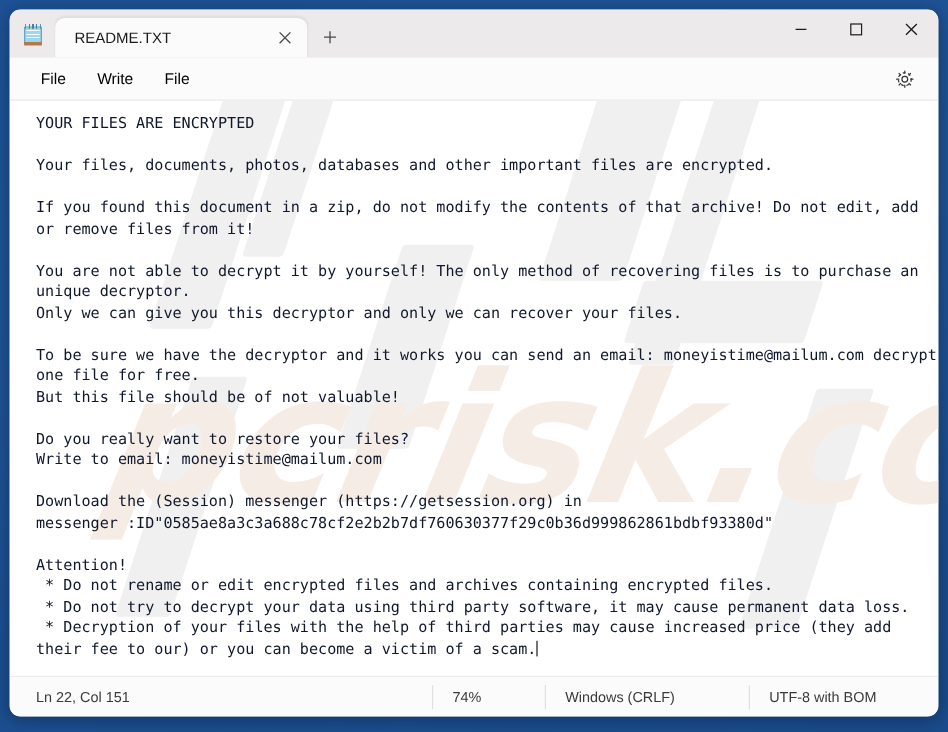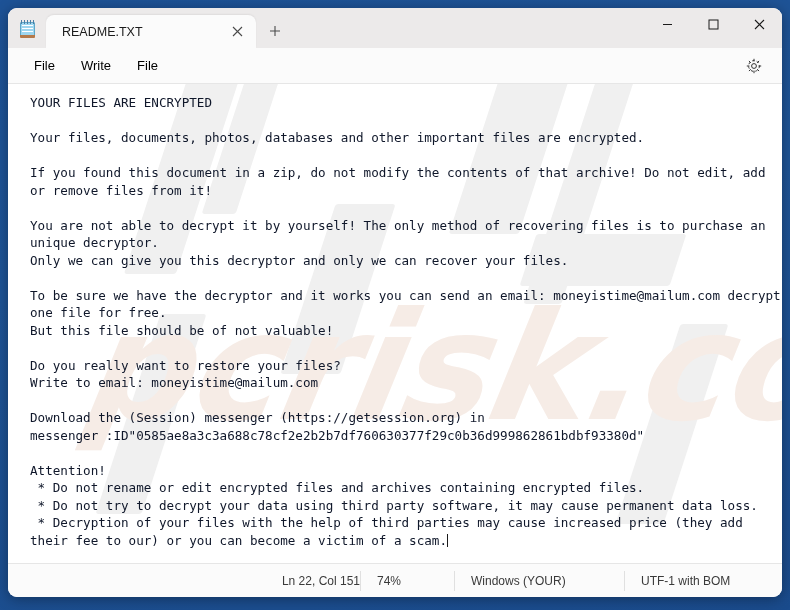--- a/index.html
+++ b/index.html
@@ -171,21 +171,20 @@
   }
 
   
   #statusbar {
     height: 34px;
     background: #fbfbfb;
     border-top: 1px solid #e6e6e6;
     display: flex; align-items: center;
     font-size: 12px; color: #3a3a3a;
     flex: 0 0 auto;
-    text-align: right;
   }
   #status-pos { padding-left: 22px; flex: 1 1 auto; }
   .status-cell {
     padding: 0 16px;
     border-left: 1px solid #e0e0e0;
     height: 20px;
     display: flex; align-items: center;
     white-space: nowrap;
   }
   #status-zoom   { width: 94px; }
@@ -273,18 +272,18 @@
         <div class="slash" style="left:640px; top:240px;  width:48px; height:200px;"></div>
         <div class="wm-text" style="left:86px; top:196px; font-size:150px; color:#f6ece6; transform:skewX(-12deg); white-space:nowrap;">pcrisk.com</div>
       </div>
 
       <div id="editor"><div class="line">YOUR FILES ARE ENCRYPTED</div><div class="line"></div><div class="line">Your files, documents, photos, databases and other important files are encrypted.</div><div class="line"></div><div class="line">If you found this document in a zip, do not modify the contents of that archive! Do not edit, add or remove files from it!</div><div class="line"></div><div class="line">You are not able to decrypt it by yourself! The only method of recovering files is to purchase an unique decryptor.</div><div class="line">Only we can give you this decryptor and only we can recover your files.</div><div class="line"></div><div class="line">To be sure we have the decryptor and it works you can send an email: moneyistime@mailum.com decrypt one file for free.</div><div class="line">But this file should be of not valuable!</div><div class="line"></div><div class="line">Do you really want to restore your files?</div><div class="line">Write to email: moneyistime@mailum.com</div><div class="line"></div><div class="line">Download the (Session) messenger (https://getsession.org) in</div><div class="line">messenger :ID"0585ae8a3c3a688c78cf2e2b2b7df760630377f29c0b36d999862861bdbf93380d"</div><div class="line"></div><div class="line">Attention!</div><div class="line"> * Do not rename or edit encrypted files and archives containing encrypted files.</div><div class="line"> * Do not try to decrypt your data using third party software, it may cause permanent data loss.</div><div class="line"> * Decryption of your files with the help of third parties may cause increased price (they add their fee to our) or you can become a victim of a scam.<span class="caret"></span></div></div>
     </div>
 
     <div id="statusbar">
       <div id="status-pos">Ln 22, Col 151</div>
       <div class="status-cell" id="status-zoom">74%</div>
-      <div class="status-cell" id="status-eol">Windows (YOUR)</div>
-      <div class="status-cell" id="status-enc">UTF-1 with BOM</div>
+      <div class="status-cell" id="status-eol">Windows (CRLF)</div>
+      <div class="status-cell" id="status-enc">UTF-8 with BOM</div>
     </div>
 
   </div>
 </div>
 
 </body></html>

